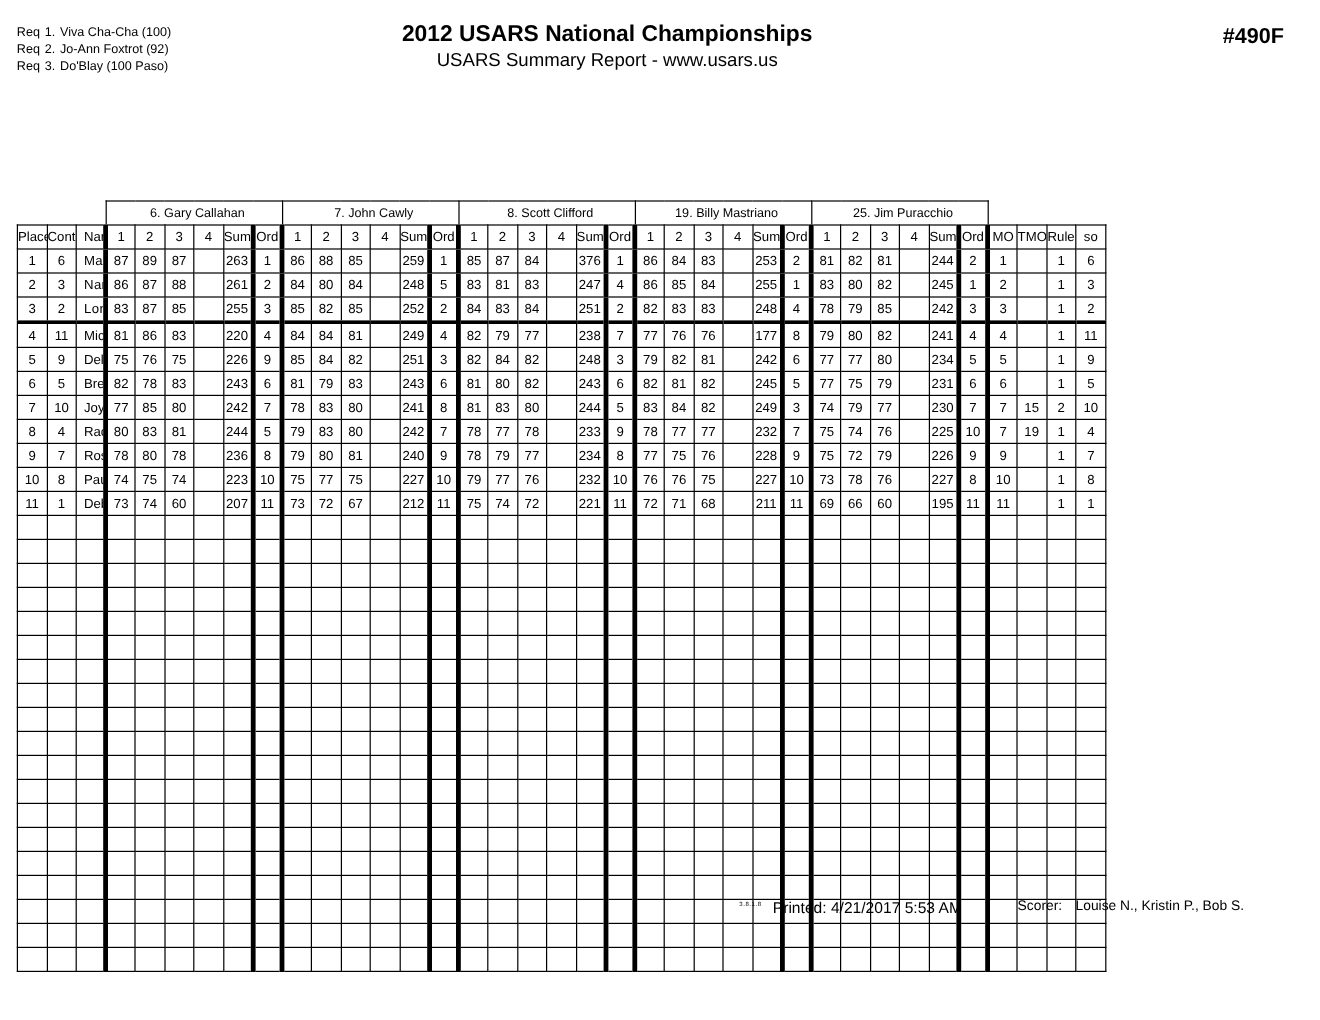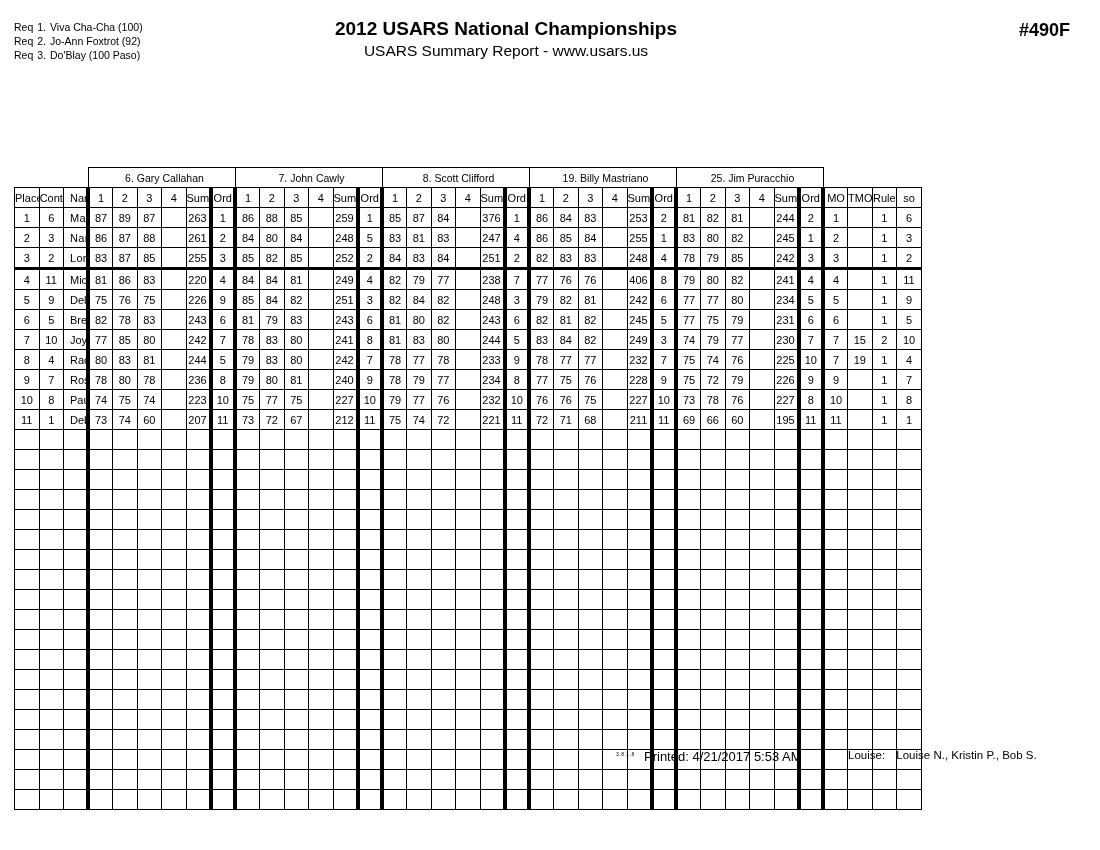--- a/index.html
+++ b/index.html
@@ -358,21 +358,21 @@
         <td class="c-sc tl">82</td>
         <td class="c-sc">79</td>
         <td class="c-sc">77</td>
         <td class="c-sc"></td>
         <td class="c-sum">238</td>
         <td class="c-ord ord tl tr">7</td>
         <td class="c-sc tl">77</td>
         <td class="c-sc">76</td>
         <td class="c-sc">76</td>
         <td class="c-sc"></td>
-        <td class="c-sum">406</td>
+        <td class="c-sum">177</td>
         <td class="c-ord ord tl tr">8</td>
         <td class="c-sc tl">79</td>
         <td class="c-sc">80</td>
         <td class="c-sc">82</td>
         <td class="c-sc"></td>
         <td class="c-sum">241</td>
         <td class="c-ord ord tl tr">4</td>
         <td class="c-mo">4</td>
         <td class="c-tmo"></td>
         <td class="c-rule">1</td>
@@ -1395,16 +1395,16 @@
     </tbody>
 </table>
 
 <div id="footer">
   <span id="ver">3.8.1.8</span>
   <span id="printed">
     <span>Printed:</span>
     <span>4/21/2017  5:53 AM</span>
   </span>
   <span id="scorer">
-    <span class="lbl">Louise:</span>
+    <span class="lbl">Scorer:</span>
     <span>Louise N., Kristin P., Bob S.</span>
   </span>
 </div>
 
 </body></html>

